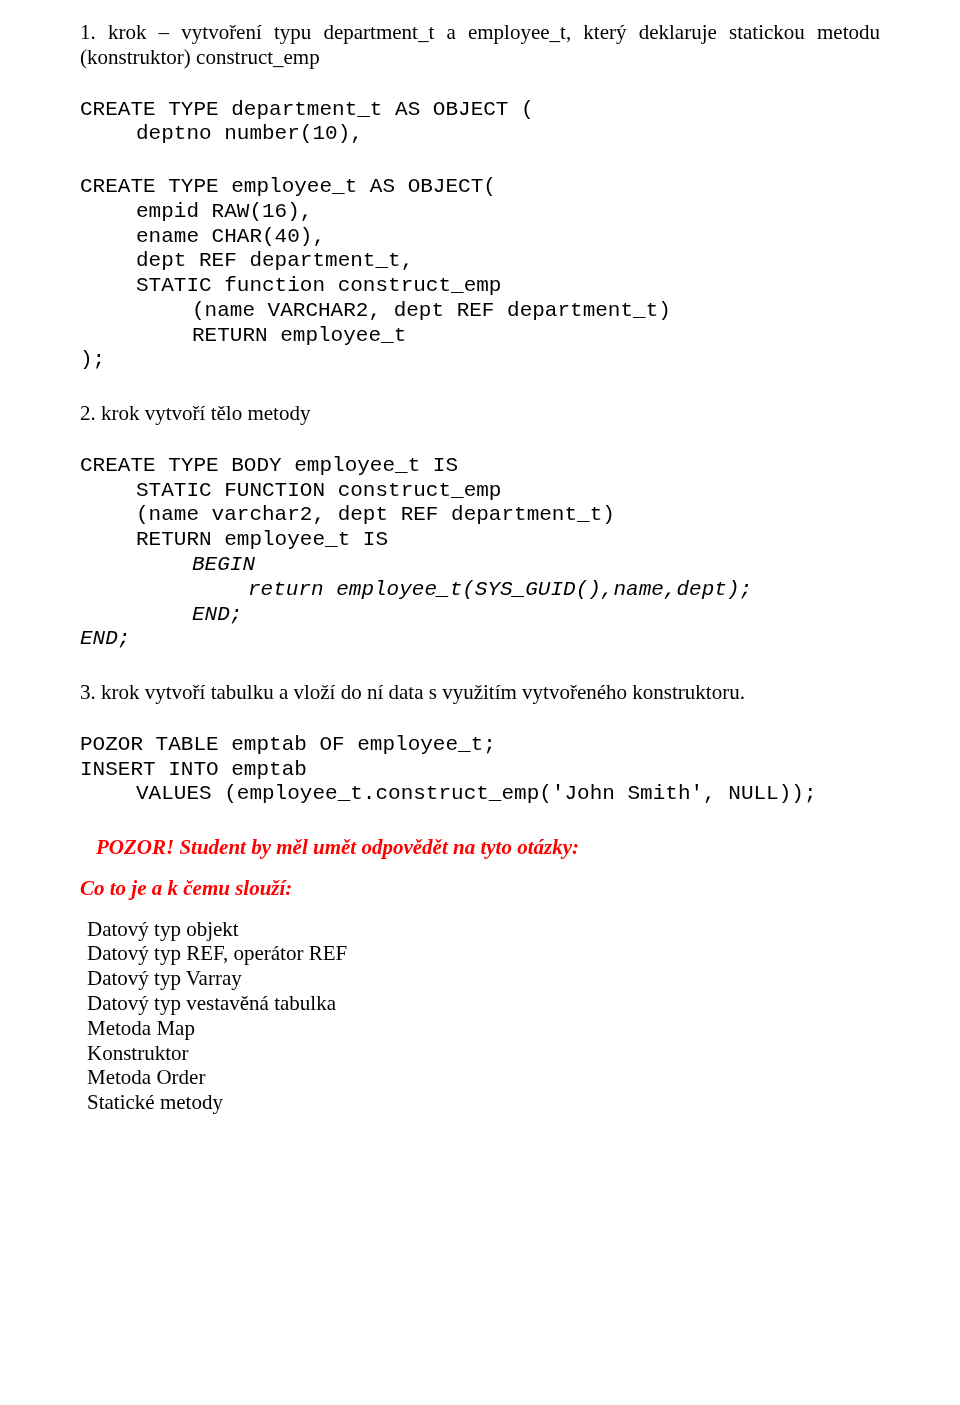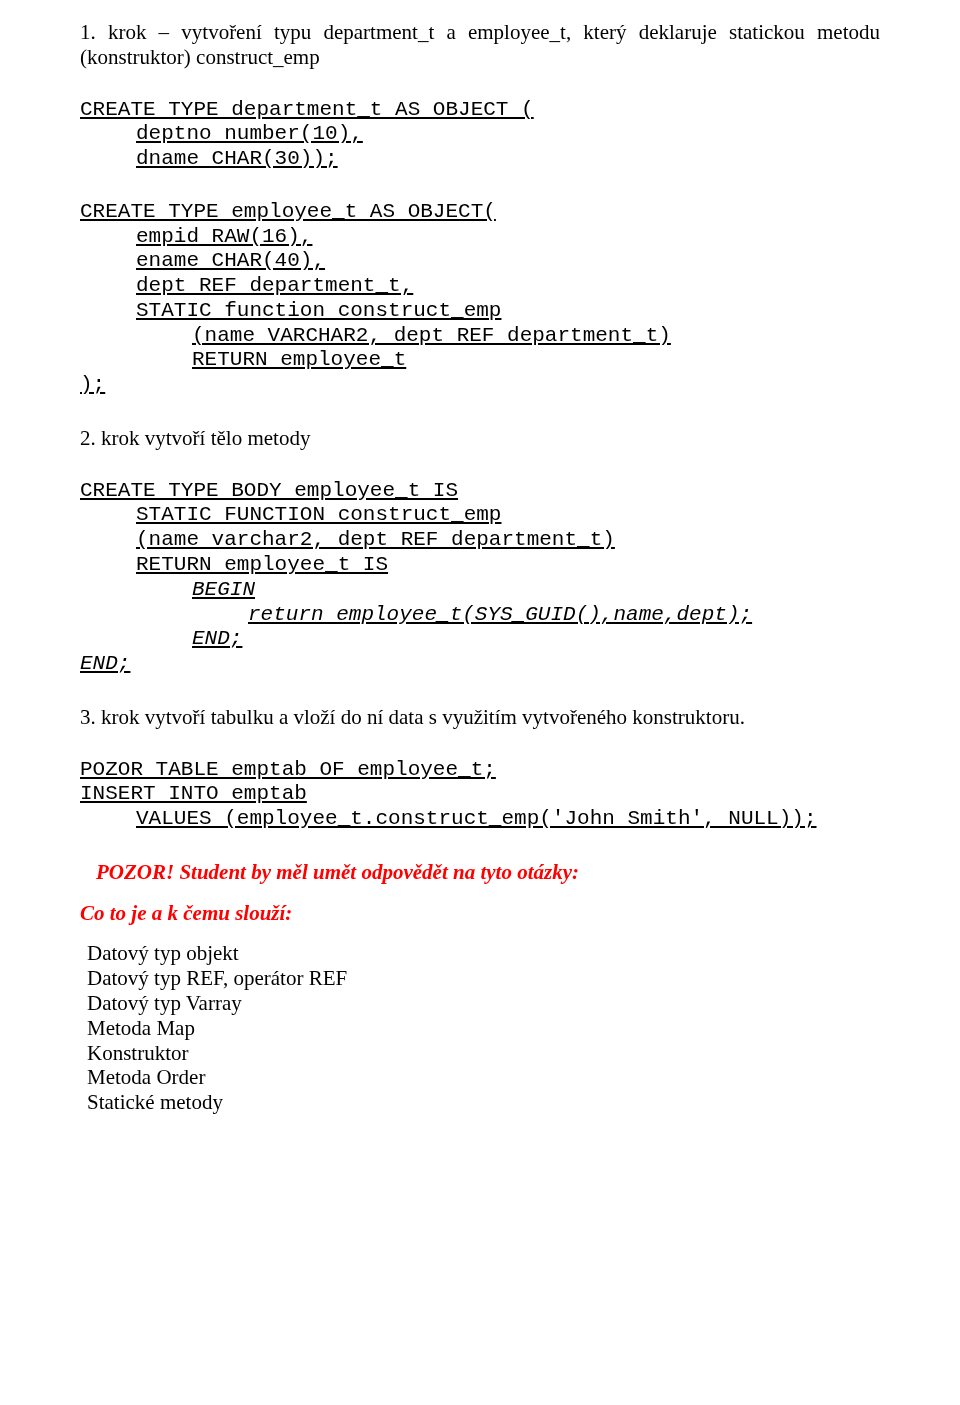--- a/index.html
+++ b/index.html
@@ -19,21 +19,20 @@
   .para {
     margin: 0 0 28px 0;
     text-align: justify;
   }
   pre.code {
     font-family: "Courier New", Courier, monospace;
     font-size: 21px;
     line-height: 1.18;
     white-space: pre;
     margin: 0 0 28px 0;
-    text-decoration: underline;
   }
   .ind1 { padding-left: 56px; display: block; }
   .ind2 { padding-left: 112px; display: block; }
   .ind3 { padding-left: 168px; display: block; }
   .italic { font-style: italic; }
   .bold { font-weight: bold; }
   .red { color: #ff0000; }
   .questions-heading {
     margin: 0 0 16px 16px;
   }
@@ -48,21 +47,21 @@
     line-height: 1.18;
   }
   .step3 { margin: 0 0 28px 0; }
 </style>
 </head>
 <body>
 
 <p class="para">1. krok – vytvoření typu department_t a employee_t, který deklaruje statickou metodu (konstruktor) construct_emp</p>
 
 <pre class="code"><span>CREATE TYPE department_t AS OBJECT (</span>
-<span class="ind1">deptno number(10),</span><span class="ind1">dname CHAR(30));</span></pre>
+<span class="ind1">deptno number(10),</span></pre>
 
 <pre class="code"><span>CREATE TYPE employee_t AS OBJECT(</span>
 <span class="ind1">empid RAW(16),</span><span class="ind1">ename CHAR(40),</span><span class="ind1">dept REF department_t,</span><span class="ind1">STATIC function construct_emp</span><span class="ind2">(name VARCHAR2, dept REF department_t)</span><span class="ind2">RETURN employee_t</span><span>);</span></pre>
 
 <p class="para">2. krok vytvoří tělo metody</p>
 
 <pre class="code"><span>CREATE TYPE BODY employee_t IS</span>
 <span class="ind1">STATIC FUNCTION construct_emp</span><span class="ind1">(name varchar2, dept REF department_t)</span><span class="ind1">RETURN employee_t IS</span><span class="ind2 italic">BEGIN</span><span class="ind3 italic">return employee_t(SYS_GUID(),name,dept);</span><span class="ind2 italic">END;</span><span class="italic">END;</span></pre>
 
 <p class="step3">3. krok vytvoří tabulku a vloží do ní data s využitím vytvořeného konstruktoru.</p>
@@ -72,17 +71,18 @@
 <span class="ind1">VALUES (employee_t.construct_emp('John Smith', NULL));</span></pre>
 
 <p class="questions-heading red bold italic">POZOR! Student by měl umět odpovědět na tyto otázky:</p>
 
 <p class="sub-heading red bold italic">Co to je a k čemu slouží:</p>
 
 <div class="list">
   <div>Datový typ objekt</div>
   <div>Datový typ REF, operátor REF</div>
   <div>Datový typ Varray</div>
+  <div>Datový typ vestavěná tabulka</div>
   <div>Metoda Map</div>
   <div>Konstruktor</div>
   <div>Metoda Order</div>
   <div>Statické metody</div>
 </div>
 
 </body></html>

